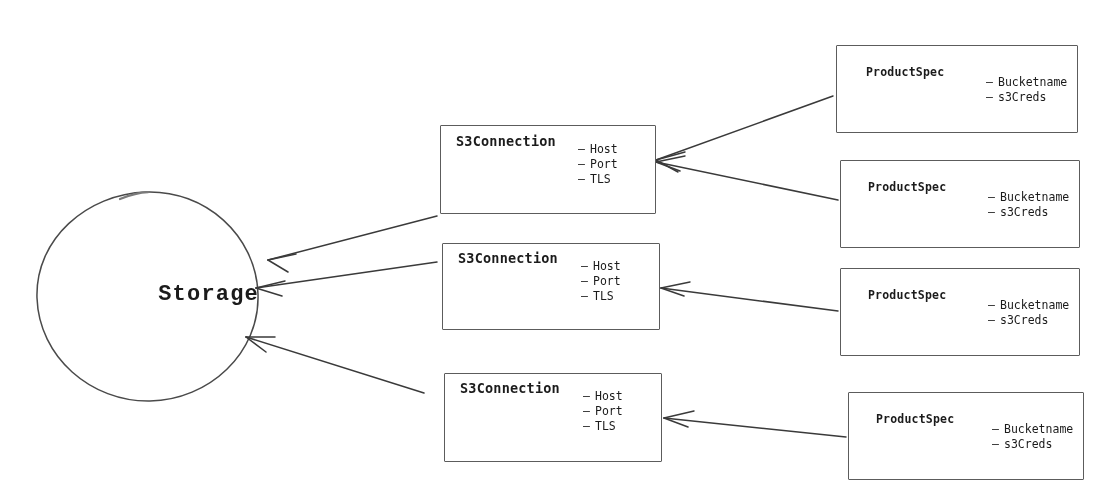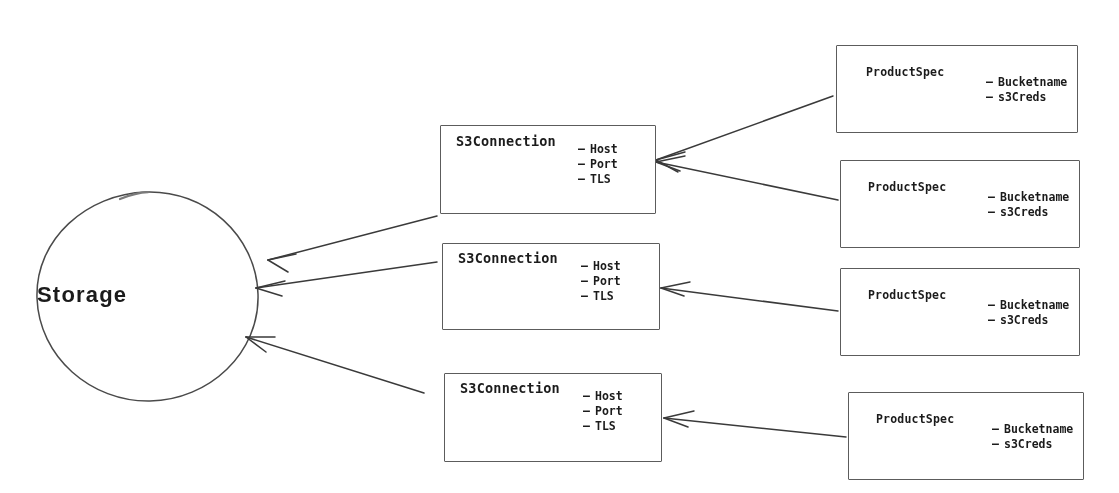--- a/index.html
+++ b/index.html
@@ -39,41 +39,41 @@
     font-weight: 600;
     color: #1b1b1b;
     letter-spacing: 0.2px;
     white-space: nowrap;
     padding-left: 8px;
   }
   .node-attrs {
     position: absolute;
     font-family: "DejaVu Sans Mono", "Liberation Mono", monospace;
     font-size: 11.5px;
-    font-weight: 700;
+    font-weight: 400;
     color: #1b1b1b;
     line-height: 15px;
     white-space: nowrap;
   }
   .node-attrs .attr-row {
     display: block;
   }
   .node-attrs .dash {
     display: inline-block;
     width: 12px;
   }
   .circle-label {
     position: absolute;
-    font-family: Liberation Sans, sans-serif;
+    font-family: Liberation Mono, monospace;
     font-size: 22px;
     font-weight: 600;
     color: #1b1b1b;
     letter-spacing: 1.2px;
     white-space: nowrap;
-    text-align: left;
+    text-align: right;
   }
 </style>
 </head>
 <body>
 
 <div id="canvas">
 
   <svg id="diagram-svg" viewBox="0 0 1119 493" xmlns="http://www.w3.org/2000/svg">
     <defs></defs>
 

